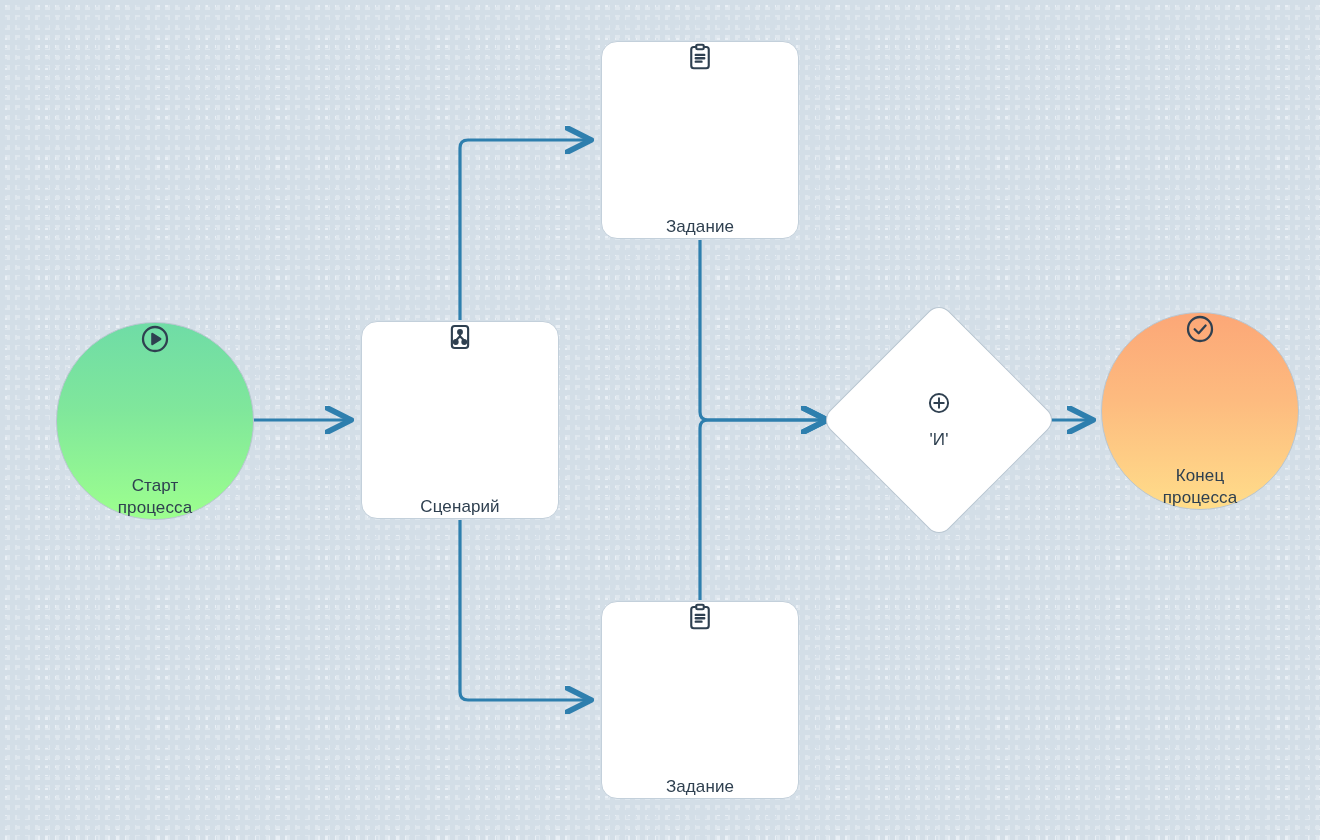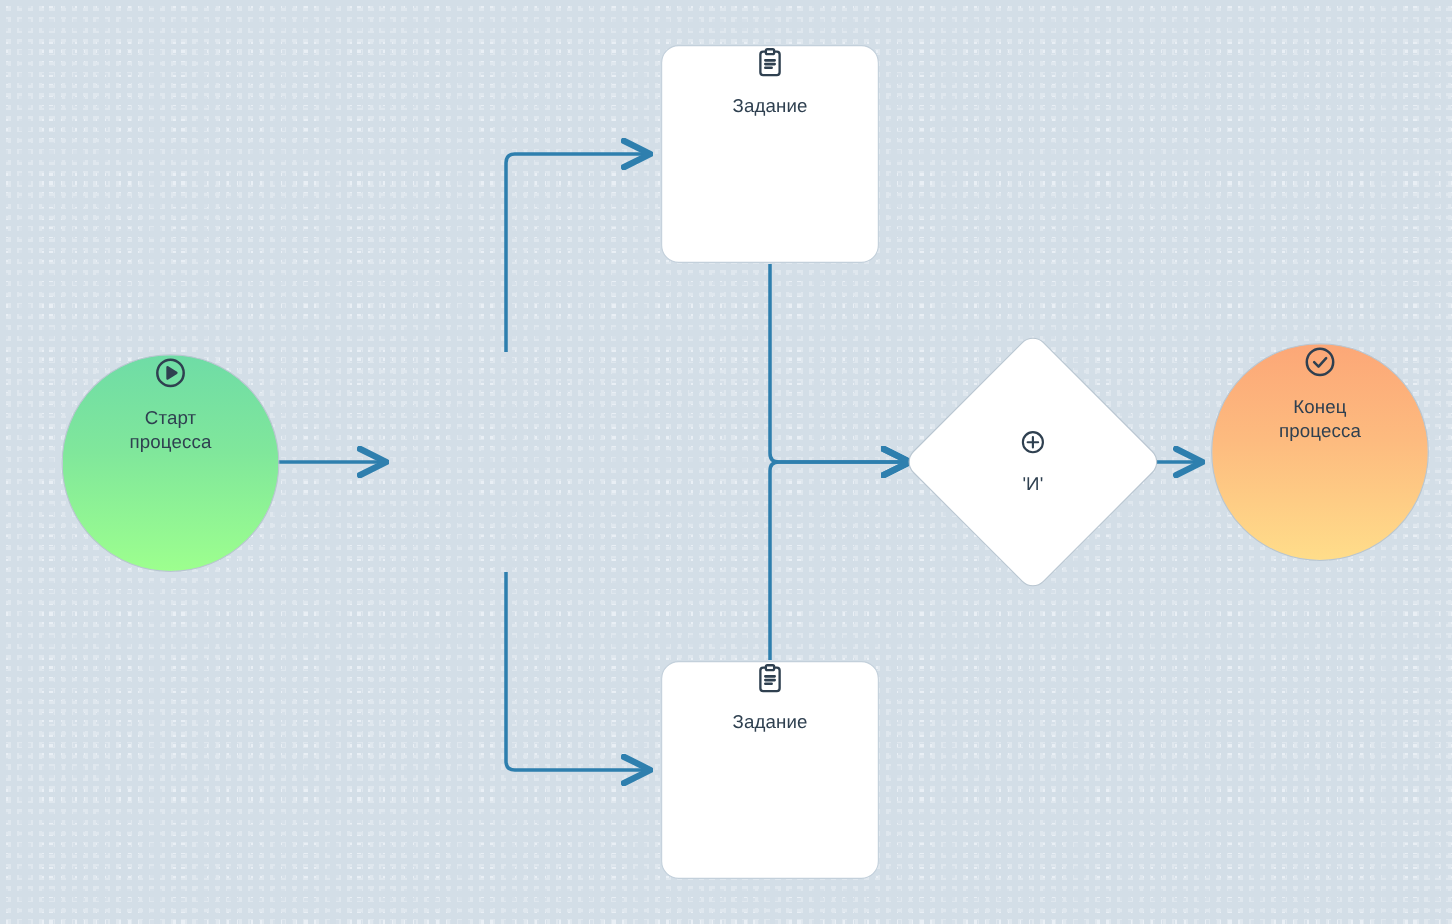--- a/index.html
+++ b/index.html
@@ -60,21 +60,21 @@
     left: 0; top: 0;
     width: 1320px;
     height: 840px;
   }
   .node {
     position: absolute;
     box-sizing: border-box;
     display: flex;
     flex-direction: column;
     align-items: center;
-    justify-content: flex-start;
+    justify-content: space-between;
   }
   .node-label {
     color: #2f4050;
     font-size: 17px;
     line-height: 22px;
     text-align: center;
     letter-spacing: 0.1px;
     white-space: pre-line;
   }
   .node-icon {
@@ -156,20 +156,32 @@
     <span class="node-icon">
       <svg width="32" height="32" viewBox="0 0 24 24" fill="none" stroke="#2f4050" stroke-width="1.7">
         <circle cx="12" cy="12" r="9"></circle>
         <path d="M10 8.2 L16 12 L10 15.8 Z" fill="#2f4050" stroke-linejoin="round"></path>
       </svg>
     </span>
     <span class="node-label">Старт
 процесса</span>
   </div>
 
+  <div class="node activity" style="left:361px; top:321px; width:198px; height:198px;">
+    <span class="node-icon">
+      <svg width="30" height="30" viewBox="0 0 24 24" fill="none" stroke="#2f4050" stroke-width="1.7">
+        <rect x="5.5" y="3.2" width="13" height="17.6" rx="2.2"></rect>
+        <circle cx="12" cy="8" r="1.5" fill="#2f4050"></circle>
+        <circle cx="8.6" cy="16" r="1.5" fill="#2f4050"></circle>
+        <circle cx="15.4" cy="16" r="1.5" fill="#2f4050"></circle>
+        <path d="M12 9.6 L12 11.4 M12 11.4 L8.9 14.6 M12 11.4 L15.1 14.6" stroke-linecap="round"></path>
+      </svg>
+    </span>
+    <span class="node-label">Сценарий</span>
+  </div>
 
   <div class="node activity" style="left:601px; top:41px; width:198px; height:198px;">
     <span class="node-icon">
       <svg width="30" height="30" viewBox="0 0 24 24" fill="none" stroke="#2f4050" stroke-width="1.7">
         <rect x="5" y="4" width="14" height="17" rx="2"></rect>
         <rect x="9" y="2.2" width="6" height="3.6" rx="1" fill="#ffffff"></rect>
         <path d="M8.6 10.3 H15.4 M8.6 13 H15.4 M8.6 15.7 H13.2" stroke-linecap="round" stroke-width="1.9"></path>
       </svg>
     </span>
     <span class="node-label">Задание</span>

